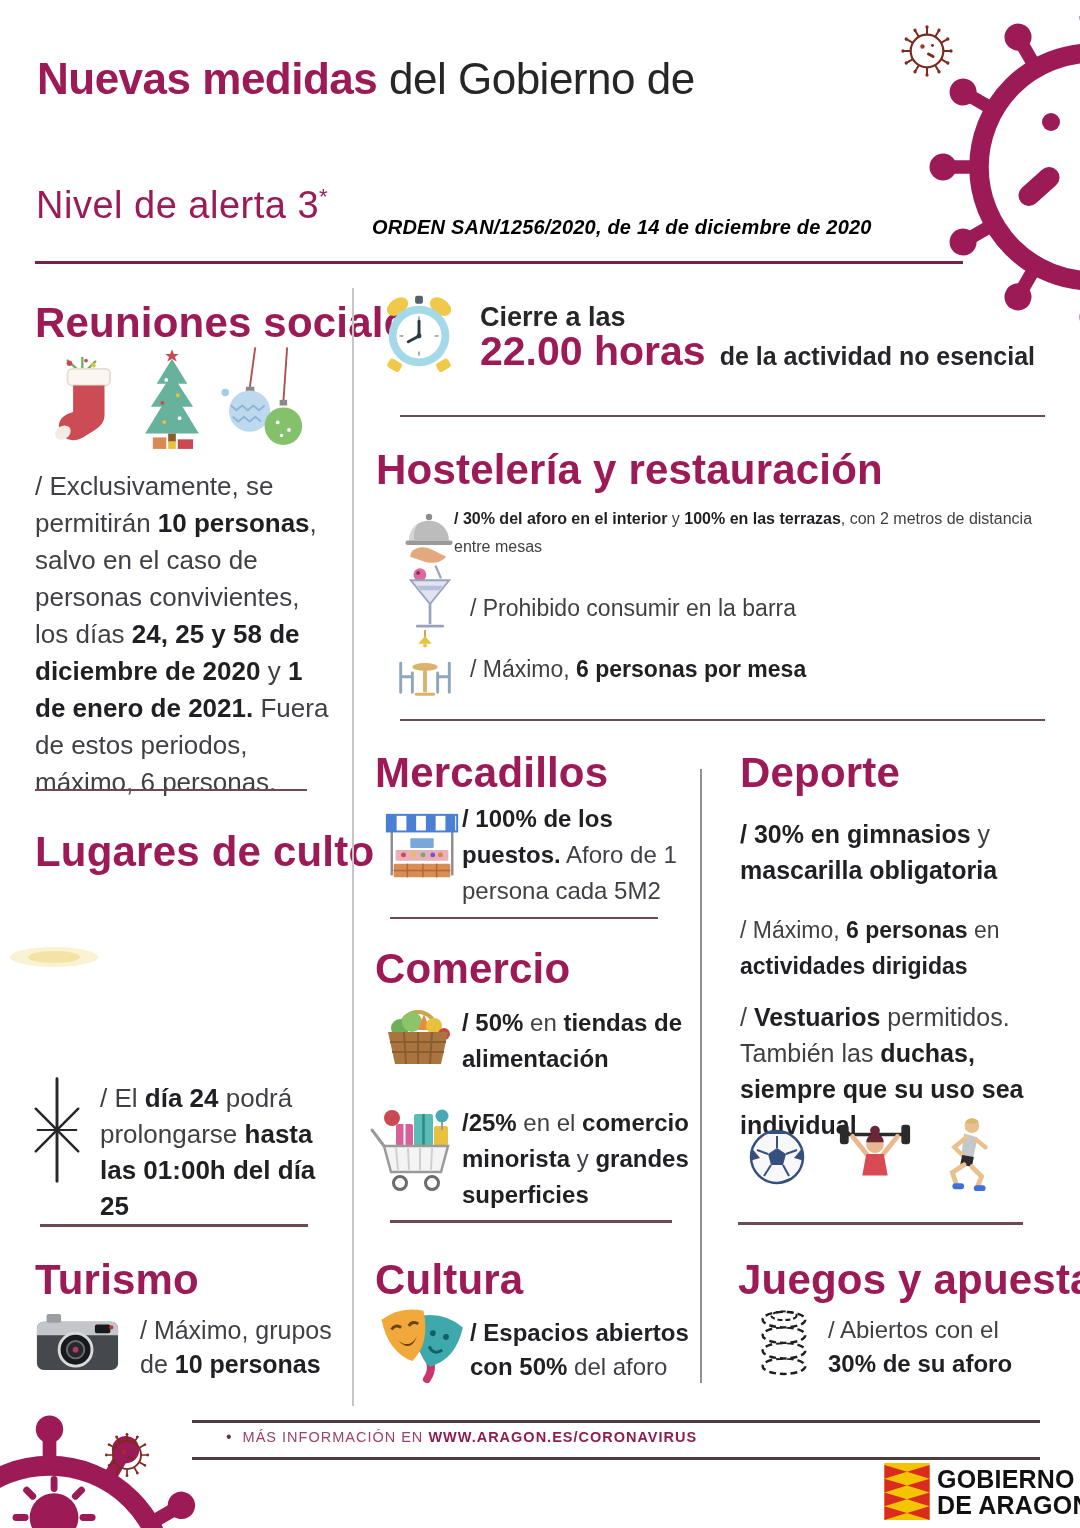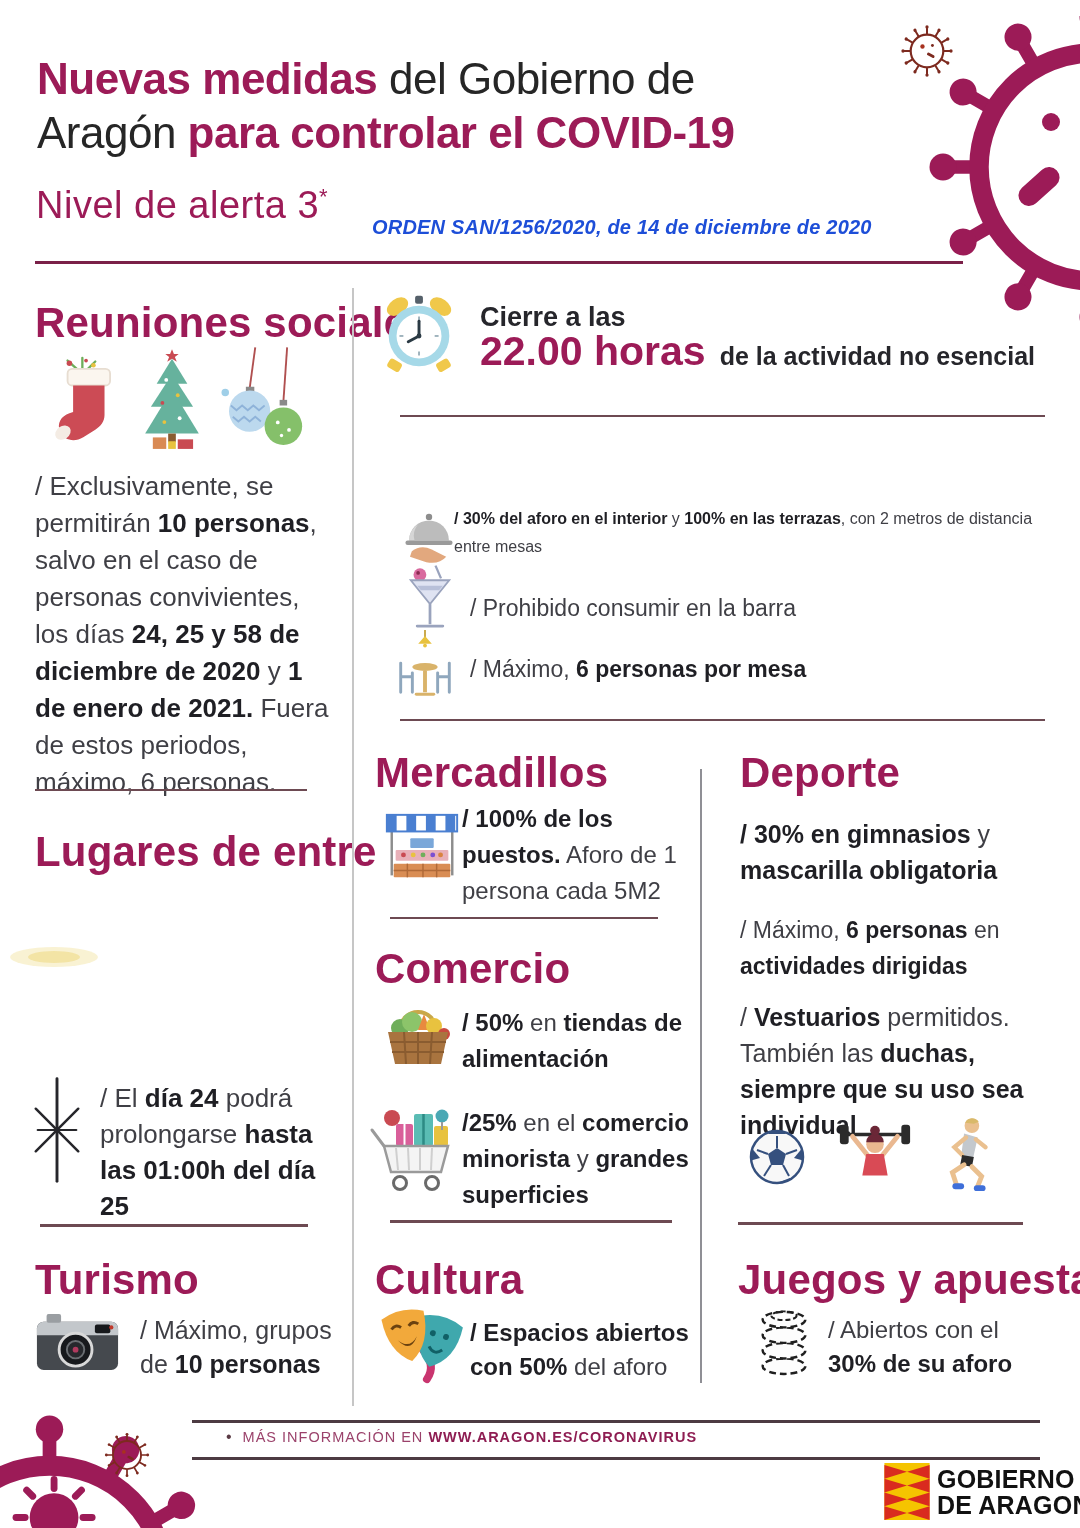--- a/index.html
+++ b/index.html
@@ -9,41 +9,40 @@
   }
   *{margin:0;padding:0;box-sizing:border-box}
   html,body{background:#ffffff}
   body{font-family:"Liberation Sans","DejaVu Sans",sans-serif}
   .page{position:relative;width:1080px;height:1528px;background:#fff;overflow:hidden;margin:16px auto}
   .abs{position:absolute}
   .h1line{font-size:44px;font-weight:400;color:#262626;letter-spacing:-0.5px;white-space:nowrap}
   .h1line b{color:var(--accent);font-weight:700}
   .alert{font-size:38px;font-weight:400;color:var(--accent);letter-spacing:0.5px}
   .alert sup{font-size:22px}
-  .order{font-size:20px;font-style:italic;font-weight:700;color:#1d4ed8;letter-spacing:0.2px}
+  .order{font-size:20px;font-style:italic;font-weight:700;color:#000000;letter-spacing:0.2px}
   .stitle{font-size:42px;font-weight:700;color:var(--accent);letter-spacing:0.2px;white-space:nowrap}
   .rich{color:var(--text)}
   .rich b{color:var(--dark);font-weight:700}
   .cierre-prefix{font-size:27px;font-weight:700;color:#26262b}
   .cierre-time{font-size:41px;font-weight:700;color:var(--accent)}
   .cierre-suffix{font-size:25px;font-weight:700;color:#26262b;margin-left:14px}
   .hrule{height:2px;background:#6d4a52}
   .vrule{width:2px}
   .finfo{font-size:14.5px;letter-spacing:1px;color:#9b426b;font-weight:400;white-space:nowrap}
   .finfo b{color:#8e1d52;font-weight:700}
   .fbullet{color:#5a3a44;margin-right:10px;font-size:16px}
   .logo-text{font-size:25px;font-weight:800;line-height:26px;color:#111;letter-spacing:0.2px;white-space:nowrap}
 </style>
 </head>
 <body>
 
 <div class="page">
 
   <div class="abs h1line" style="left:37px;top:38px"><b>Nuevas medidas</b><span> del Gobierno de</span></div>
-  <div class="abs h1line" style="left:37px;top:92px"><span>Aragón </span><b>para controlar el COVID-19</b></div>
   <div class="abs alert" style="left:36px;top:168px"><span>Nivel de alerta 3</span><sup>*</sup></div>
   <div class="abs order" style="left:372px;top:200px">ORDEN SAN/1256/2020, de 14 de diciembre de 2020</div>
   <div class="abs" style="left:35px;top:245px;width:928px;height:3px;background:#7a2048"></div>
 
   <svg class="abs" style="left:928px;top:-14px;width:330px;height:330px" viewBox="0 0 220 220">
     <defs>
       <g id="spoke">
           <line x1="110" y1="32" x2="110" y2="13" stroke="#9c1b57" stroke-width="9" stroke-linecap="round"></line>
           <circle cx="110" cy="10" r="9" fill="#9c1b57"></circle>
         </g>
@@ -151,21 +150,21 @@
     <circle cx="74" cy="86" r="20" fill="#85c06a"></circle>
     <circle cx="68" cy="82" r="2" fill="#fff"></circle>
       <circle cx="80" cy="90" r="2" fill="#fff"></circle>
       <circle cx="72" cy="96" r="1.8" fill="#fff"></circle>
   </svg>
 
   <div class="abs rich" style="left:35px;top:452px;width:302px;font-size:26px;line-height:37px"><span>/ Exclusivamente, se permitirán </span><b>10 personas</b><span>, salvo en el caso de personas convivientes, los días </span><b>24, 25 y 58 de diciembre de 2020</b><span> y </span><b>1 de enero de 2021.</b><span> Fuera de estos periodos, máximo, 6 personas.</span></div>
 
   <div class="abs hrule" style="left:35px;top:773px;width:272px"></div>
 
-  <div class="abs stitle" style="left:35px;top:812px">Lugares de entre</div>
+  <div class="abs stitle" style="left:35px;top:812px">Lugares de culto</div>
 
   <svg class="abs" style="left:8px;top:922px;width:92px;height:38px" viewBox="0 0 92 38">
     <ellipse cx="46" cy="19" rx="44" ry="10" fill="#f6ecc0" opacity="0.7"></ellipse>
     <ellipse cx="46" cy="19" rx="26" ry="6" fill="#f1e09a" opacity="0.8"></ellipse>
   </svg>
 
   <svg class="abs" style="left:28px;top:1060px;width:58px;height:108px" viewBox="0 0 60 110">
     <g stroke="#26262b" stroke-linecap="round">
       <line x1="30" y1="2" x2="30" y2="108" stroke-width="3"></line>
       <line x1="8" y1="33" x2="52" y2="77" stroke-width="2.6"></line>
@@ -214,20 +213,21 @@
         <line x1="44" y1="47" x2="33" y2="53"></line>
       </g>
     <circle cx="44" cy="47" r="2.5" fill="#2b3a44"></circle>
   </svg>
   <div class="abs cierre-prefix" style="left:480px;top:286px">Cierre a las</div>
   <div class="abs" style="left:480px;top:312px;white-space:nowrap">
     <span class="cierre-time">22.00 horas</span><span class="cierre-suffix">de la actividad no esencial</span>
   </div>
   <div class="abs hrule" style="left:400px;top:399px;width:645px"></div>
 
+  <div class="abs stitle" style="left:376px;top:430px">Hostelería y restauración</div>
 
   <svg class="abs" style="left:400px;top:490px;width:58px;height:58px" viewBox="0 0 62 64">
     <circle cx="31" cy="12" r="3.5" fill="#8d8d8d"></circle>
     <path d="M9,38 a22,22 0 0 1 44,0 z" fill="#bcbcbc"></path>
     <path d="M9,38 a22,22 0 0 1 10,-18 a26,22 0 0 0 -4,18 z" fill="#d6d6d6"></path>
     <rect x="5" y="38" width="52" height="5" rx="2.5" fill="#9a9a9a"></rect>
     <path d="M12,50 q10,-8 22,-2 l16,8 q-8,9 -22,6 l-18,-6 z" fill="#e2a87e"></path>
   </svg>
   <div class="abs rich" style="left:454px;top:489px;width:580px;font-size:16px;line-height:28px"><b>/ 30% del aforo en el interior</b><span> y </span><b>100% en las terrazas</b><span>, con 2 metros de distancia entre mesas</span></div>
 

